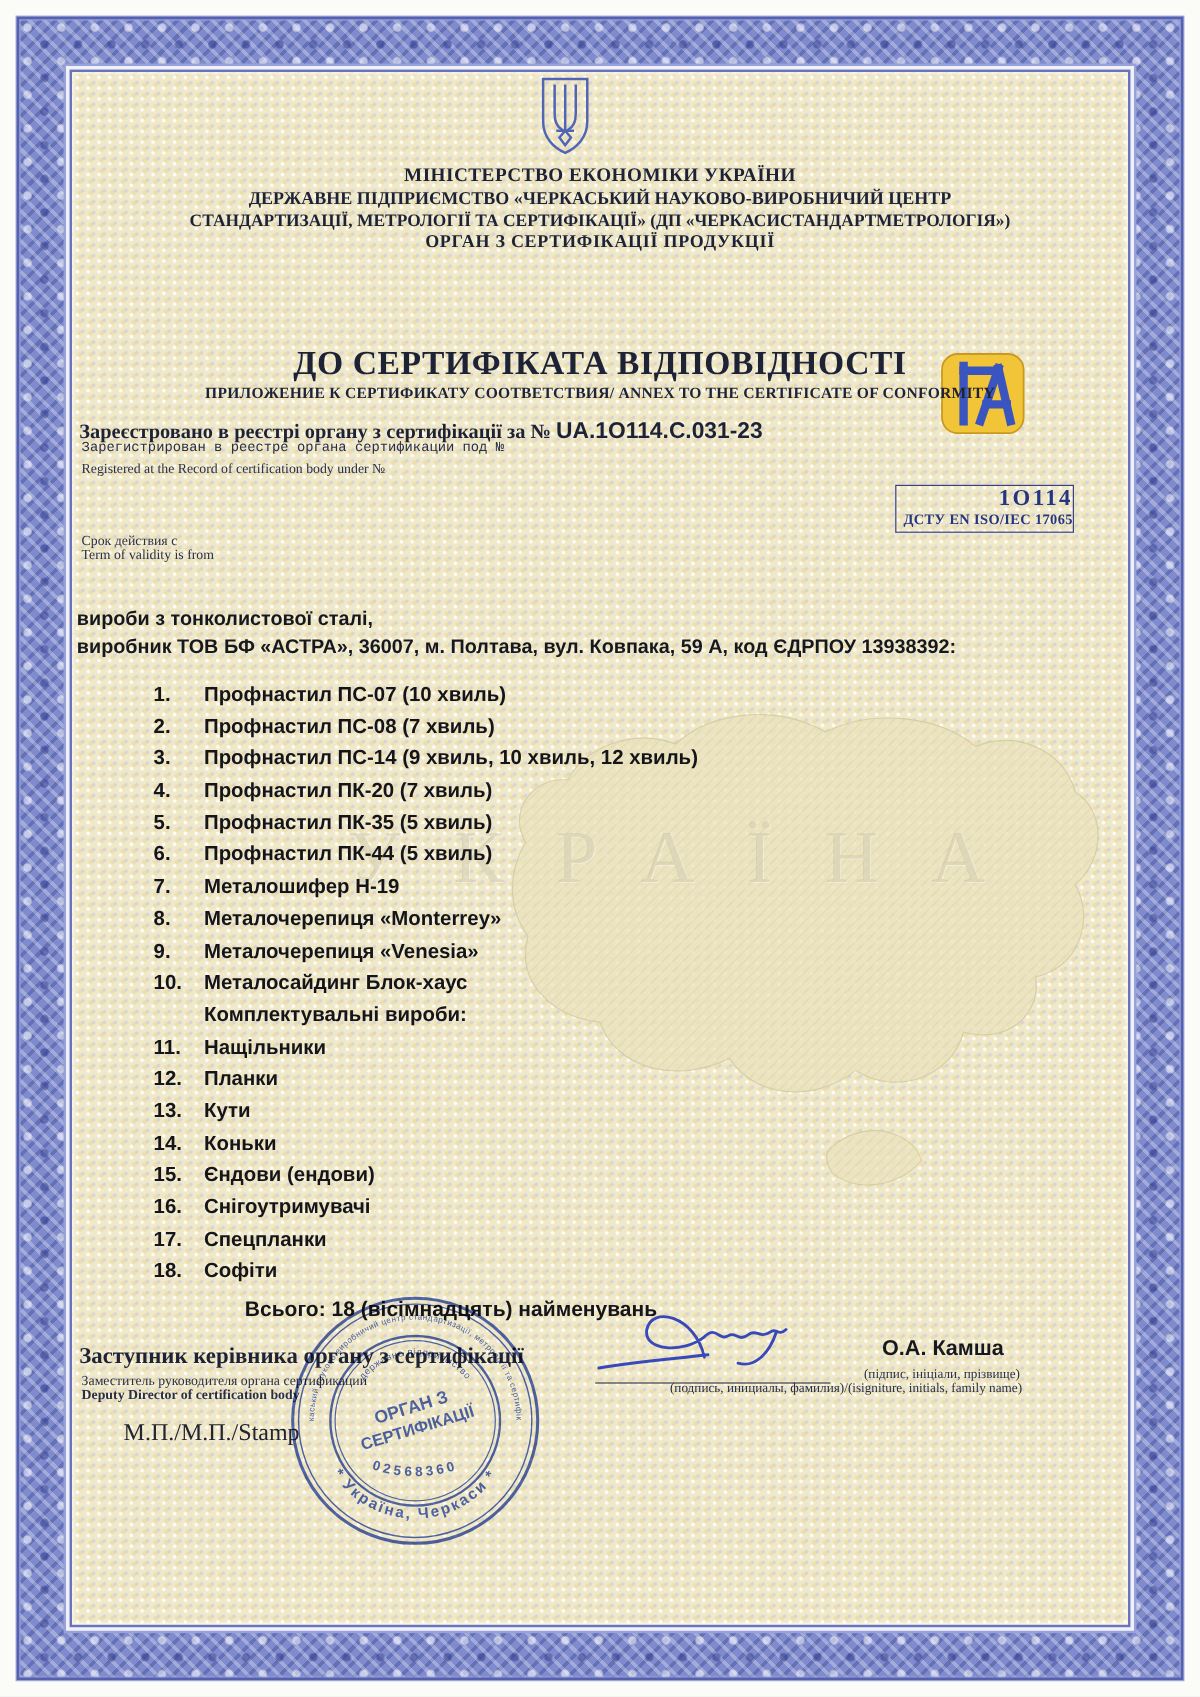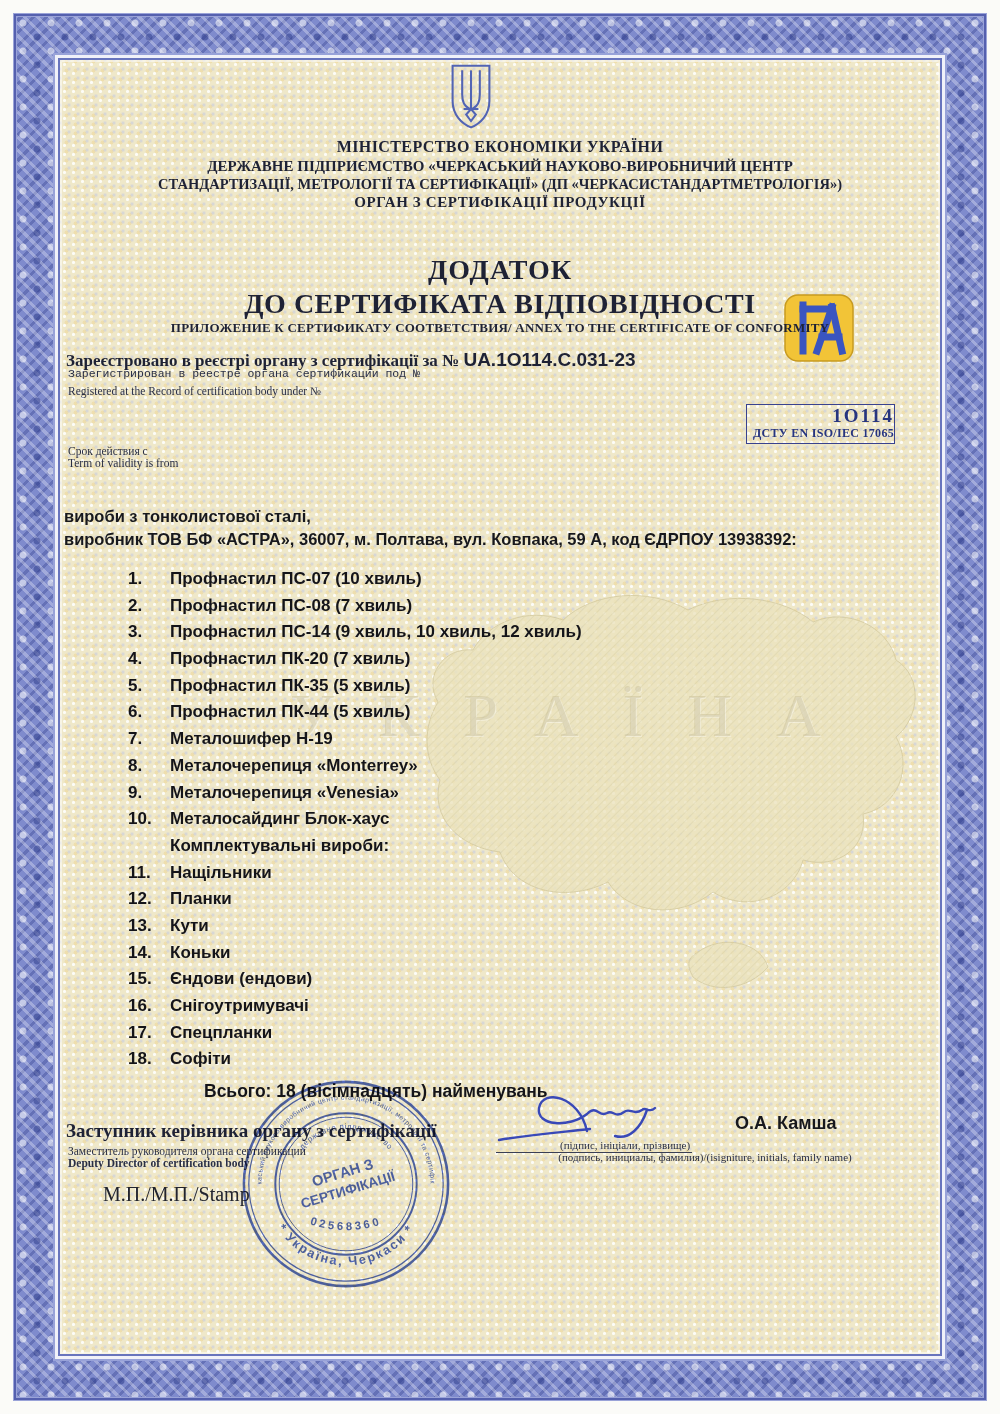--- a/index.html
+++ b/index.html
@@ -58,21 +58,21 @@
   .prod2{left:64px;top:530px;font-size:16.5px;color:#17181d;}
   .list{left:128px;top:569px;width:720px;z-index:2;}
   .row{display:flex;height:26.7px;align-items:flex-start;font-size:17px;color:#141419;
        font-family:"Liberation Sans","DejaVu Sans",sans-serif;font-weight:bold;}
   .row .num{width:42px;flex:0 0 42px;}
   .total{left:204px;top:1081px;font-size:17.5px;color:#141419;z-index:2;}
   .sig-title{left:66px;top:1120px;font-size:19px;z-index:2;}
   .sig-ru{left:68px;top:1145px;z-index:2;}
   .sig-en{left:68px;top:1157px;z-index:2;font-weight:bold;}
   .sig-name{left:735px;top:1113px;font-size:18px;color:#17181d;z-index:2;}
-  .cap-ua{left:560px;top:1139px;width:290px;text-align:left;font-size:11px;z-index:2;}
+  .cap-ua{left:560px;top:1139px;width:290px;text-align:right;font-size:11px;z-index:2;}
   .cap-ru{left:490px;top:1151px;width:430px;text-align:center;font-size:11px;z-index:2;}
   .mp{left:103px;top:1183px;font-size:20px;color:#22242e;z-index:2;}
   .sig-line{left:496px;top:1152px;width:196px;border-top:1.6px solid #3a3f55;z-index:2;}
   .codebox{
     left:746px;top:404px;width:147px;height:38px;z-index:3;
     border:1.6px solid #39428f;text-align:right;color:#27357f;
   }
   .codebox .code{font-size:19px;letter-spacing:2px;line-height:21px;}
   .codebox .std{font-size:12px;line-height:14px;letter-spacing:.3px;}
   .naau{left:783px;top:293px;z-index:1;}
@@ -118,21 +118,20 @@
         <path d="M22,58 H38"></path>
         <path d="M30,58 L24,65 L30,73 L36,65 Z"></path>
       </g>
     </svg>
 
     <div class="abs centered serifB hdr1">МІНІСТЕРСТВО ЕКОНОМІКИ УКРАЇНИ</div>
     <div class="abs centered serifB hdr2">ДЕРЖАВНЕ ПІДПРИЄМСТВО «ЧЕРКАСЬКИЙ НАУКОВО-ВИРОБНИЧИЙ ЦЕНТР</div>
     <div class="abs centered serifB hdr3">СТАНДАРТИЗАЦІЇ, МЕТРОЛОГІЇ ТА СЕРТИФІКАЦІЇ» (ДП «ЧЕРКАСИСТАНДАРТМЕТРОЛОГІЯ»)</div>
     <div class="abs centered serifB hdr4">ОРГАН З СЕРТИФІКАЦІЇ ПРОДУКЦІЇ</div>
 
-    <div class="abs centered serifB title1">ДОДАТОК</div>
     <div class="abs centered serifB title2">ДО СЕРТИФІКАТА ВІДПОВІДНОСТІ</div>
     <div class="abs centered serifB title3">ПРИЛОЖЕНИЕ К СЕРТИФИКАТУ СООТВЕТСТВИЯ/ ANNEX TO THE CERTIFICATE OF CONFORMITY</div>
 
     <svg class="abs naau" width="72" height="70" viewBox="0 0 72 70">
       <rect x="2" y="2" width="68" height="66" rx="13" fill="#f2c437" stroke="#c89b20" stroke-width="1.5"></rect>
       <g fill="none" stroke="#3a55c0" stroke-width="7" stroke-linecap="square">
         <path d="M20,12 V58"></path>
         <path d="M20,16 H49"></path>
         <path d="M49,14 L34,58"></path>
         <path d="M49,14 L59,58"></path>

